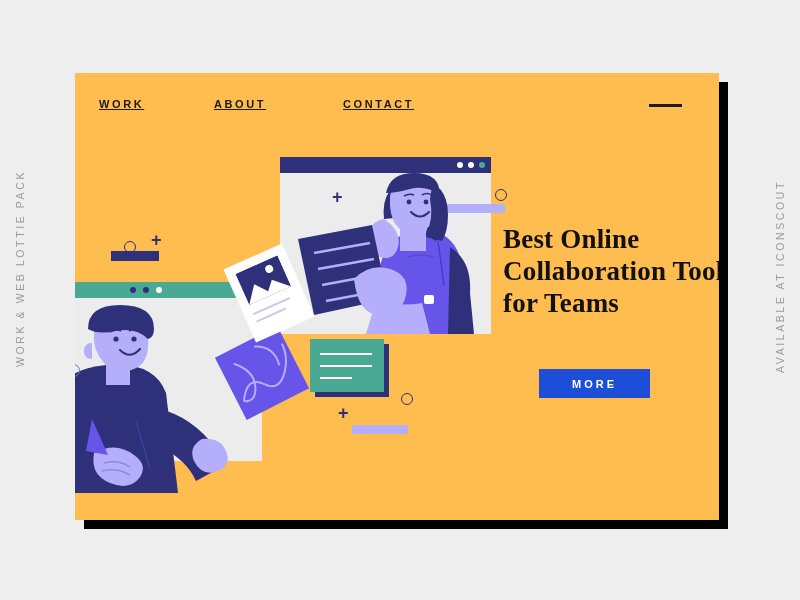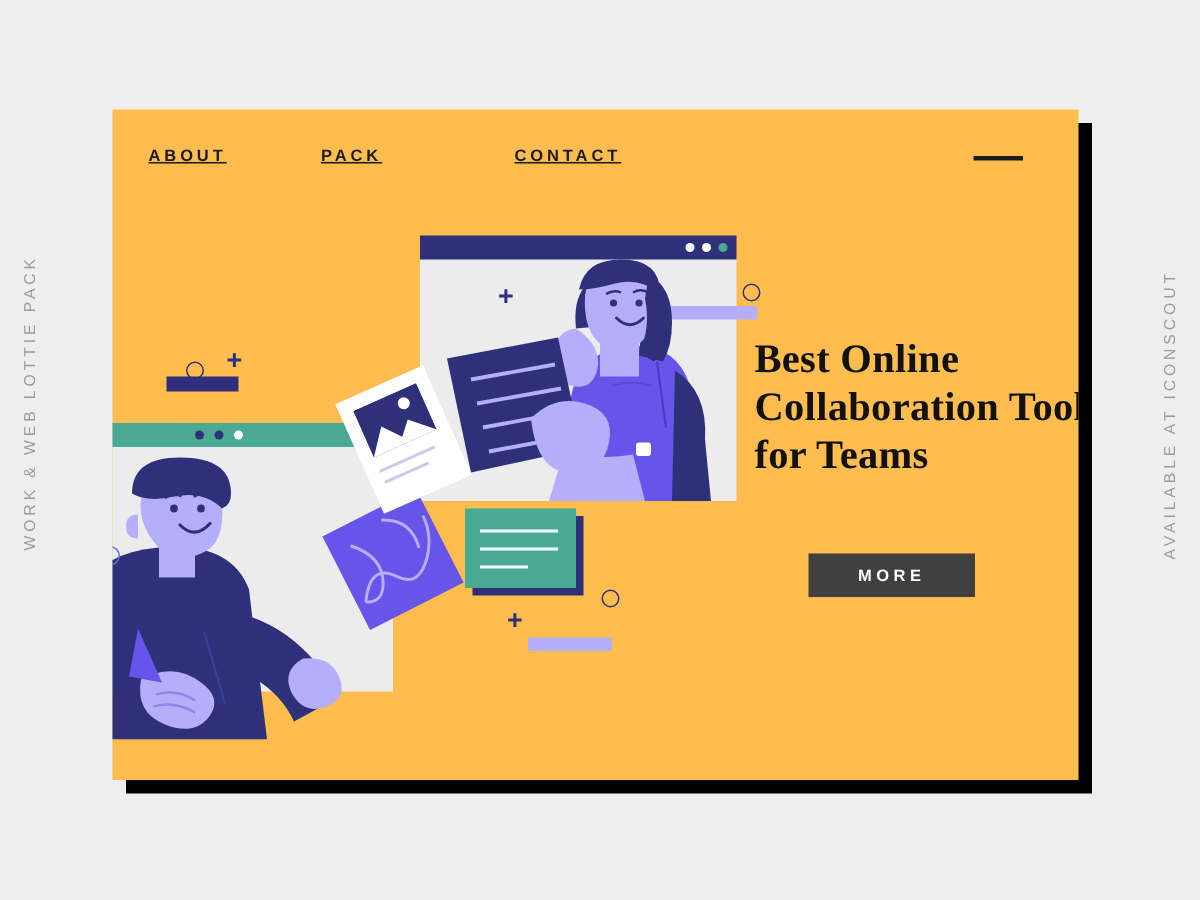--- a/index.html
+++ b/index.html
@@ -100,21 +100,21 @@
     font-weight: bold;
     line-height: 32px;
     letter-spacing: 0.2px;
   }
   .cta-button {
     position: absolute;
     left: 464px;
     top: 296px;
     width: 111px;
     height: 29px;
-    background: #404040;
+    background: #1d4ed8;
     color: #ffffff;
     font-size: 11px;
     font-weight: bold;
     letter-spacing: 3px;
     display: flex;
     align-items: center;
     justify-content: center;
     cursor: pointer;
     border: none;
     font-family: "Liberation Sans", sans-serif;
@@ -374,22 +374,22 @@
     <div class="deco circ-outline grey" style="left:-8px; top:291px; width:11px; height:11px;"></div>
 
     <div class="deco plus" style="left:263px; top:331px;">+</div>
     <div class="deco bar-purple" style="left:277px; top:352px; width:56px;"></div>
     <div class="deco circ-outline" style="left:326px; top:320px; width:10px; height:10px;"></div>
 
     <div class="deco circ-outline" style="left:420px; top:116px; width:10px; height:10px;"></div>
   </div>
 
   <nav class="nav">
-    <a class="nav-item i0" href="#">ABOUT</a>
-    <a class="nav-item i1" href="#">PACK</a>
+    <a class="nav-item i0" href="#">WORK</a>
+    <a class="nav-item i1" href="#">ABOUT</a>
     <a class="nav-item i2" href="#">CONTACT</a>
     <div class="menu-line"></div>
   </nav>
 
   <h1 class="headline">Best Online Collaboration Tools for Teams</h1>
 
   <button class="cta-button">MORE</button>
 
 </div>
 

